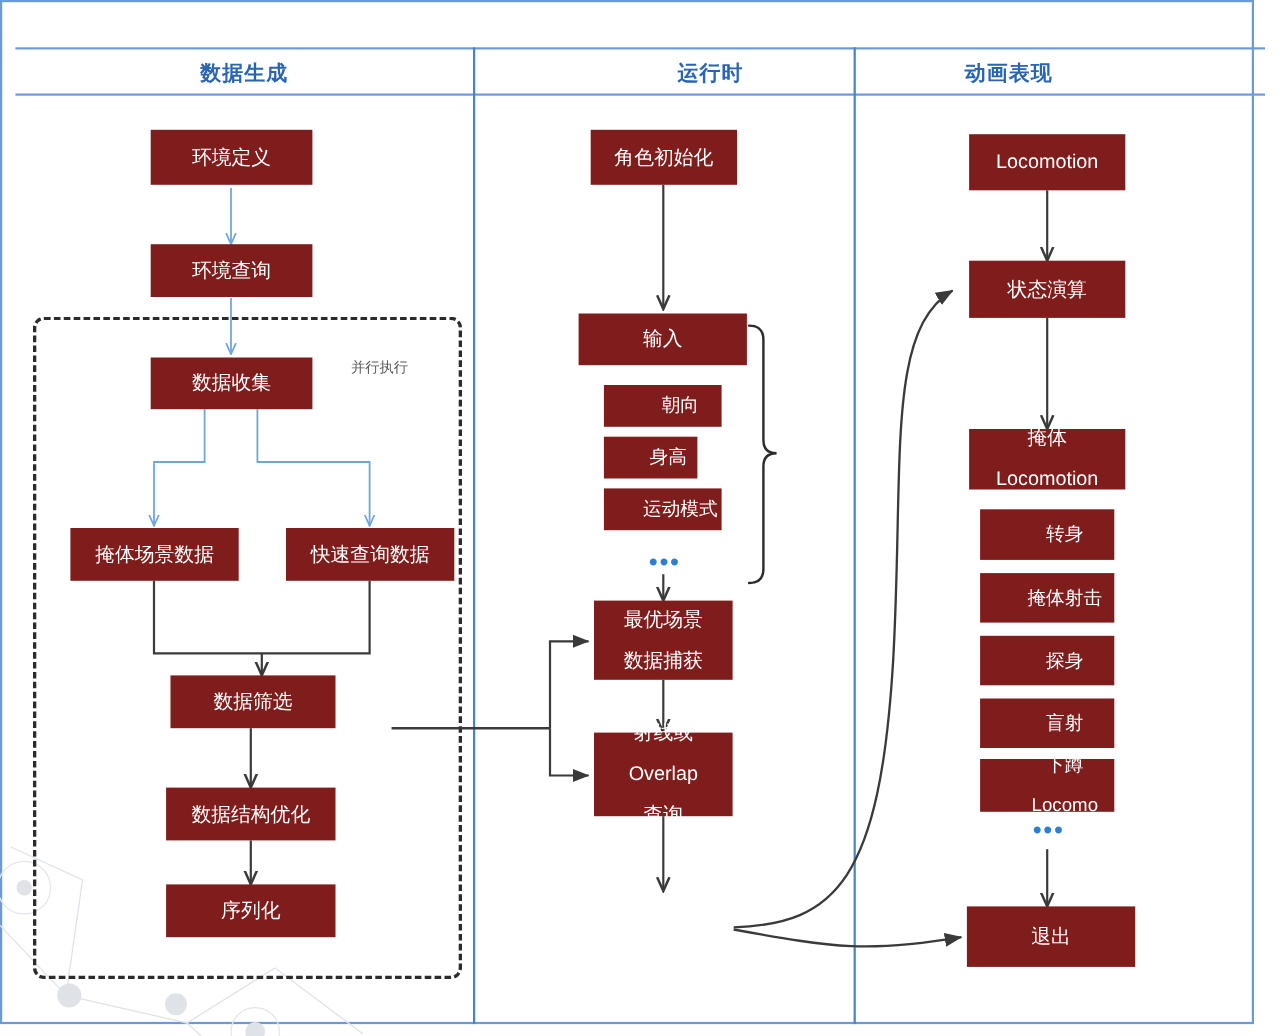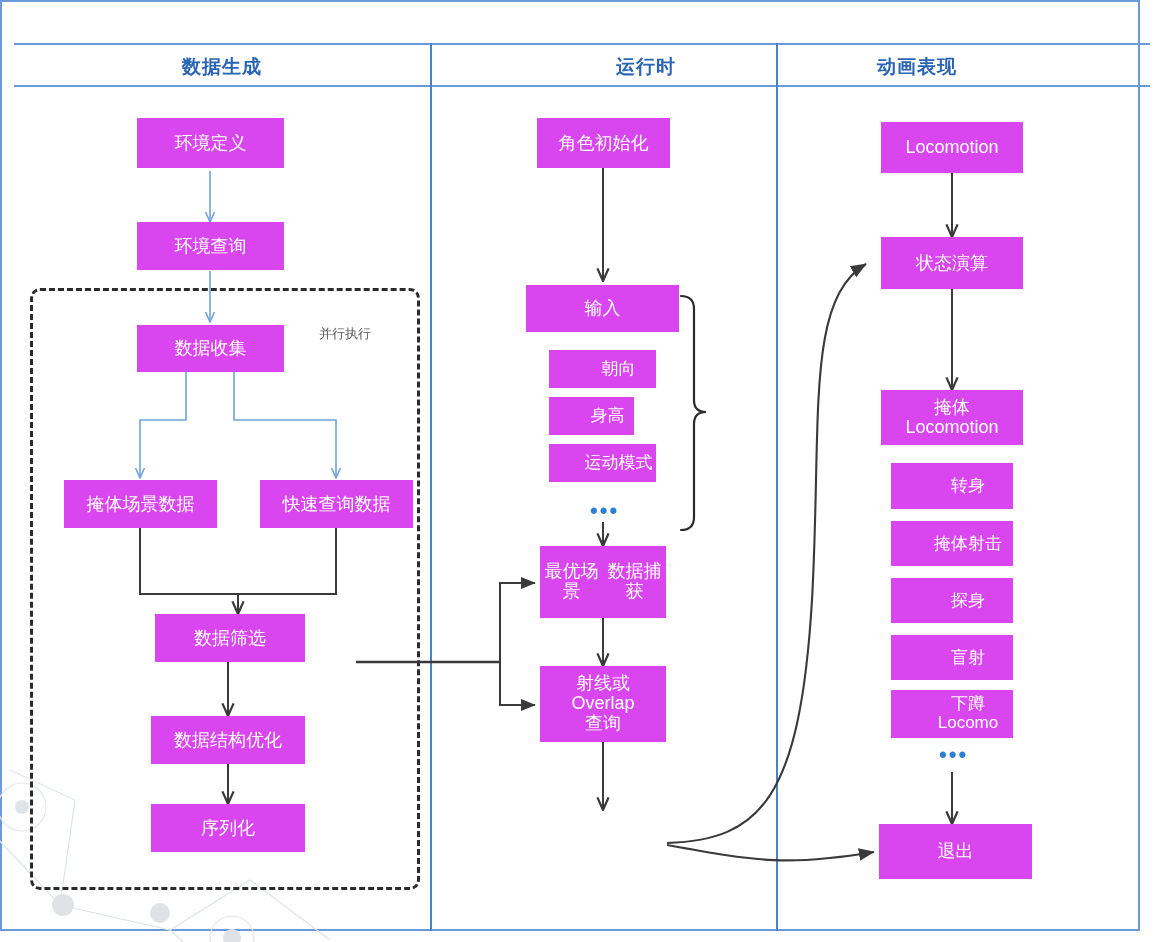--- a/index.html
+++ b/index.html
@@ -10,26 +10,26 @@
   #watermark{position:absolute;left:0;top:0;width:1165px;height:942px;pointer-events:none;}
   #outer-frame{left:14px;top:5px;width:1136px;height:927px;border:2px solid #6a9bd8;}
   .hrule{position:absolute;height:0;border-top:2px solid #6a9bd8;}
   .vrule{position:absolute;width:0;border-left:2px solid #4a82c8;}
 
   
   .col-title{position:absolute;text-align:center;color:#2a64b4;
              font-weight:bold;font-size:19px;letter-spacing:1px;}
 
   
-  .node{position:absolute;background:#d946ef;color:#ffffff;
+  .node{position:absolute;background:#7f1d1d;color:#ffffff;
         display:flex;align-items:center;justify-content:center;
         text-align:center;font-size:18px;line-height:1.12;
         box-sizing:border-box;}
   .node.small{font-size:17px;padding-left:32px;}
-  .node.two{line-height:1.1;}
+  .node.two{line-height:1.1;gap:17px;}
 
   
   #parallel-region{position:absolute;left:30px;top:288px;width:390px;height:602px;
      border:3px dashed #2b2b2b;border-radius:10px;box-sizing:border-box;}
   #parallel-label{position:absolute;left:319px;top:325px;font-size:13px;color:#5a5a5a;}
 
   
   svg.conn{position:absolute;left:0;top:0;width:1165px;height:942px;overflow:visible;
            pointer-events:none;}
 
@@ -136,21 +136,21 @@
   <div class="node" style="left:526px;top:285px;width:153px;height:47px;">输入</div>
 
   <div class="node small" style="left:549px;top:350px;width:107px;height:38px;">朝向</div>
 
   <div class="node small" style="left:549px;top:397px;width:85px;height:38px;">身高</div>
 
   <div class="node small" style="left:549px;top:444px;width:107px;height:38px;">运动模式</div>
 
   <div class="dots" style="left:590px;top:500px;">•••</div>
 
-  <div class="node two" style="left:540px;top:546px;width:126px;height:72px;">
+  <div class="node two" style="left:540px;top:546px;width:126px;height:72px;flex-direction:column;">
     <span>最优场景</span>
     <span>数据捕获</span>
   </div>
 
   <div class="node two" style="left:540px;top:666px;width:126px;height:76px;flex-direction:column;">
     <span>射线或</span>
     <span>Overlap</span>
     <span>查询</span>
   </div>
 

